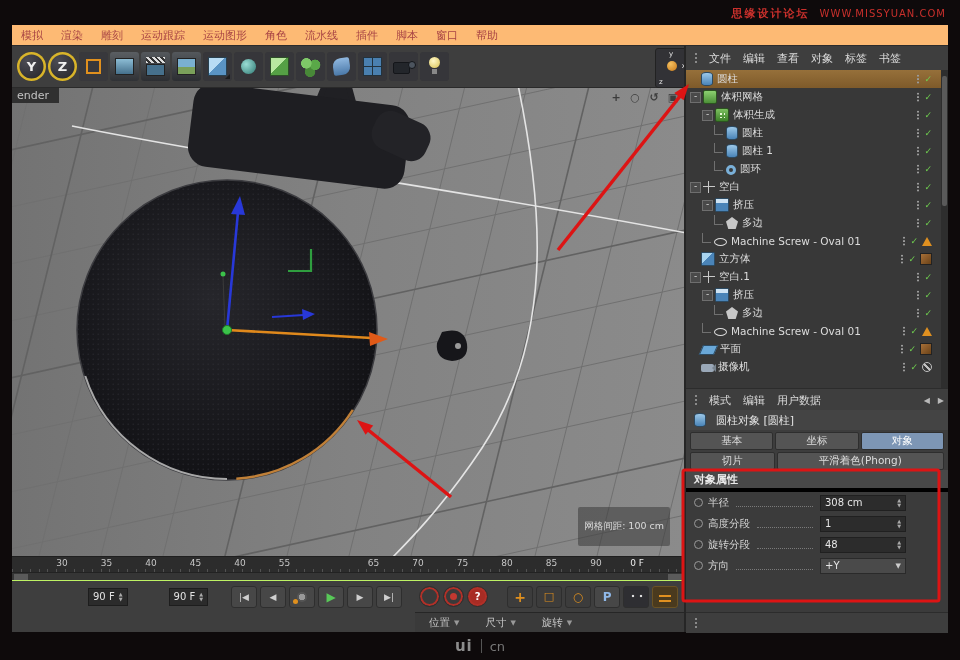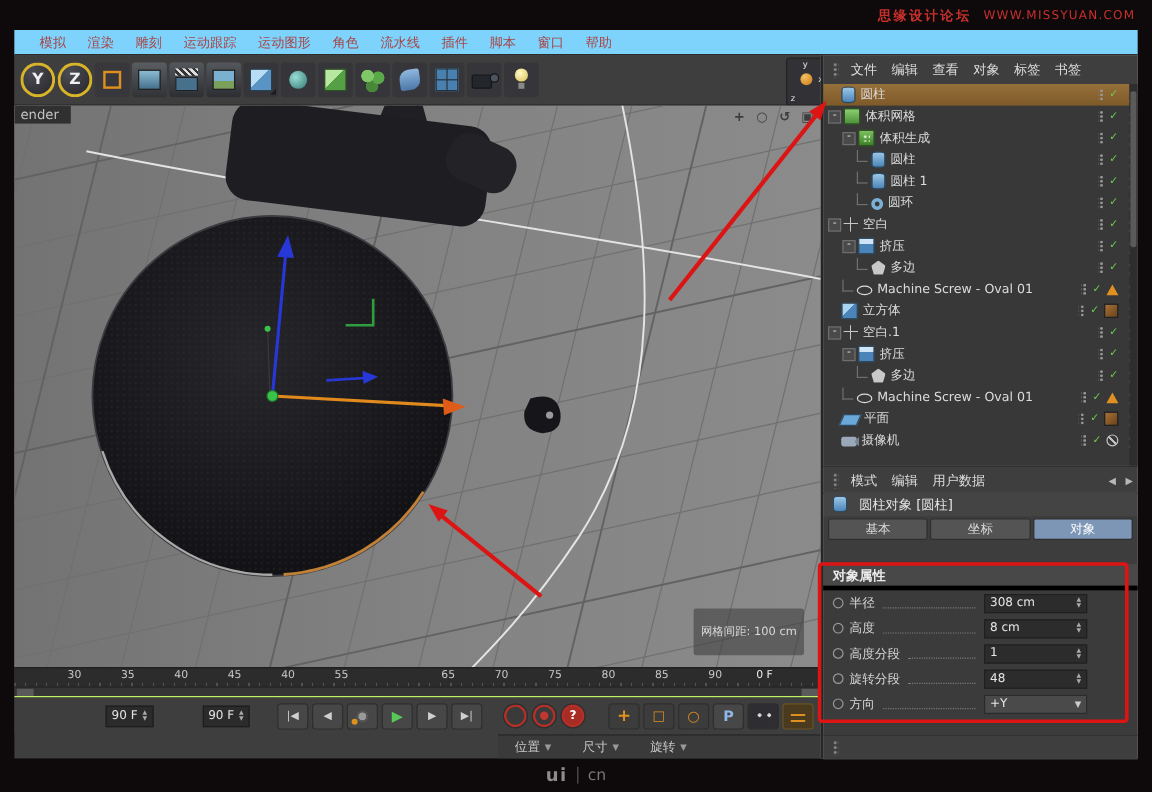--- a/index.html
+++ b/index.html
@@ -12,22 +12,22 @@
   .wm-url{font-size:10px;letter-spacing:1px;}
   #footer-logo{position:absolute;left:0;right:0;bottom:3px;height:22px;display:flex;align-items:center;justify-content:center;gap:8px;}
   .logo-ui{font-size:15px;font-weight:bold;color:#8c8c8c;letter-spacing:1px;}
   .logo-div{width:1px;height:14px;background:#555;}
   .logo-cn{font-size:13px;color:#777;}
 
   
   .win{position:absolute;left:12px;top:25px;width:936px;height:607px;background:#3e3e3e;}
 
   
-  .menubar{position:absolute;left:0;top:0;width:936px;height:21px;background:#7dd3fc;border-bottom:1px solid #2c2c2c;
-           display:flex;align-items:center;padding-left:12px;box-sizing:border-box;}
+  .menubar{position:absolute;left:0;top:0;width:936px;height:21px;background:#fdba74;border-bottom:1px solid #2c2c2c;
+           display:flex;align-items:center;box-sizing:border-box;}
   .mi{color:#a84444;font-size:11px;padding:0 9px;white-space:nowrap;}
 
   
   .toolbar{position:absolute;left:0;top:21px;width:672px;height:42px;background:#3e3e3e;border-bottom:1px solid #2a2a2a;
            display:flex;align-items:center;padding-left:4px;box-sizing:border-box;}
   .tbi{width:29px;height:29px;margin:0 1px;border-radius:3px;position:relative;flex:none;display:flex;align-items:center;justify-content:center;}
   .tblabel{font-size:13px;font-weight:bold;color:#f0f0f0;position:relative;z-index:2;}
   .tbi[data-name="undo-y-icon"],.tbi[data-name="redo-z-icon"]{border-radius:50%;background:radial-gradient(circle at 35% 30%,#4c4c54,#202024);box-shadow:inset 0 0 0 2.5px #d8b42a;}
   .tbi[data-name="scale-tool-icon"]{background:#38383c;}
   .tbi[data-name="scale-tool-icon"]::after{content:"";position:absolute;inset:7px;border:2px solid #e0901e;}
@@ -107,21 +107,21 @@
   .pbtn[data-name="layer-list-button"]{background:#4a3a1e;position:relative;border-color:#6a5224;}
   .pbtn[data-name="layer-list-button"]::after{content:"";position:absolute;inset:5px 6px;background:repeating-linear-gradient(0deg,#e09020 0 2px,transparent 2px 5px);}
 
   
   .coordbar{position:absolute;left:403px;top:587px;width:269px;height:20px;background:#3a3a3a;border-top:1px solid #262626;
             display:flex;align-items:center;gap:26px;padding-left:14px;box-sizing:border-box;}
   .coordgrp{display:flex;align-items:center;gap:4px;color:#c8c8c8;font-size:10.5px;}
   .dar{font-size:7px;color:#999;}
 
   
-  .right{position:absolute;left:672px;top:21px;width:264px;height:586px;background:#a3a3a3;border-left:2px solid #262626;box-sizing:border-box;}
+  .right{position:absolute;left:672px;top:21px;width:264px;height:586px;background:#c2410c;border-left:2px solid #262626;box-sizing:border-box;}
   .om-menu,.am-menu{display:flex;align-items:center;padding-left:8px;}
   .om-menu{height:24px;background:#3e3e3e;border-bottom:1px solid #2c2c2c;}
   .grip{width:5px;height:13px;margin-right:4px;background:radial-gradient(circle,#8a8a8a 1px,transparent 1.3px) 0 0/4px 4px;flex:none;}
   .om-mi,.am-mi{color:#dcdcdc;font-size:11px;padding:0 6px;white-space:nowrap;}
   .om-tree{position:absolute;top:24px;left:0;right:0;height:318px;background:#383838;overflow:hidden;}
   .om-row{display:flex;align-items:center;height:18px;font-size:10.5px;color:#dcdcdc;padding-right:5px;white-space:nowrap;}
   .om-row.sel{background:linear-gradient(#96703a,#7e5a2a);}
   .exp{width:9px;height:9px;flex:none;background:#4a4a4a;border:1px solid #6e6e6e;color:#ddd;font-size:9px;line-height:7px;text-align:center;margin-right:2px;}
   .conn{width:8px;height:9px;flex:none;border-left:1px solid #707070;border-bottom:1px solid #707070;margin:-7px 3px 0 0;}
   .sp9{width:11px;flex:none;}
@@ -579,42 +579,34 @@
       <div class="am-title" data-name="attribute-title-row">
         <span class="oi oi-cylinder" data-name="cylinder-icon"></span>
         <span data-name="attribute-title">圆柱对象 [圆柱]</span>
       </div>
       <div class="am-tabs" data-name="attribute-tabs">
         <div class="tabrow" id="tabrow1" data-name="tab-row-1">
             <span class="tab" data-name="attribute-tab">基本</span>
             <span class="tab" data-name="attribute-tab">坐标</span>
             <span class="tab active" data-name="attribute-tab">对象</span>
           </div>
+        <div class="tabrow" id="tabrow2" data-name="tab-row-2">
+            <span class="tab" data-name="attribute-tab">切片</span>
+            <span class="tab wide" data-name="attribute-tab">平滑着色(Phong)</span>
+          </div>
       </div>
       <div class="am-props" data-name="object-properties-panel">
         <div class="props-header" data-name="properties-section-header">对象属性</div>
         <div id="props-rows" data-name="properties-rows">
             <div class="prow" data-name="property-row">
               <span class="radio" data-name="anim-toggle-icon"></span>
               <span class="plabel" data-name="property-label">半径</span>
               <span class="leader" data-name="dotted-leader"></span>
               <span class="pbox" data-name="property-input">
                 <span class="val" data-name="property-value">308 cm</span>
-                <span class="stepcol" data-name="stepper-icon">
-                  <span data-name="step-up-icon">▲</span>
-                  <span data-name="step-down-icon">▼</span>
-                </span>
-              </span>
-            </div>
-            <div class="prow" data-name="property-row">
-              <span class="radio" data-name="anim-toggle-icon"></span>
-              <span class="plabel" data-name="property-label">高度</span>
-              <span class="leader" data-name="dotted-leader"></span>
-              <span class="pbox" data-name="property-input">
-                <span class="val" data-name="property-value">8 cm</span>
                 <span class="stepcol" data-name="stepper-icon">
                   <span data-name="step-up-icon">▲</span>
                   <span data-name="step-down-icon">▼</span>
                 </span>
               </span>
             </div>
             <div class="prow" data-name="property-row">
               <span class="radio" data-name="anim-toggle-icon"></span>
               <span class="plabel" data-name="property-label">高度分段</span>
               <span class="leader" data-name="dotted-leader"></span>

